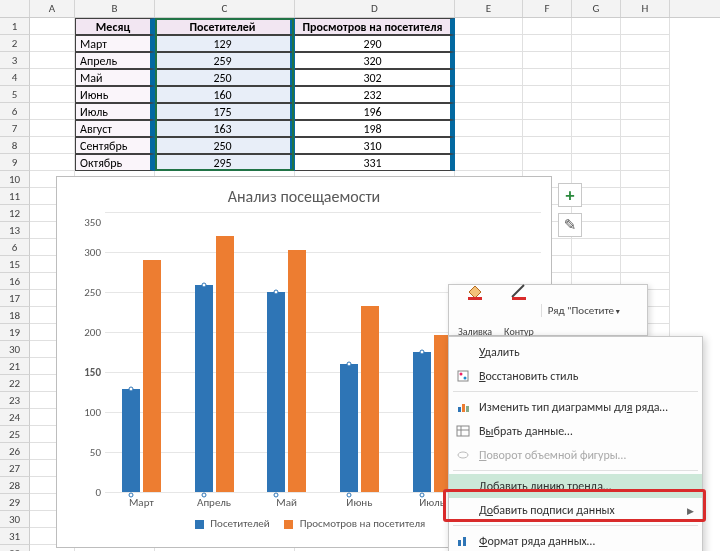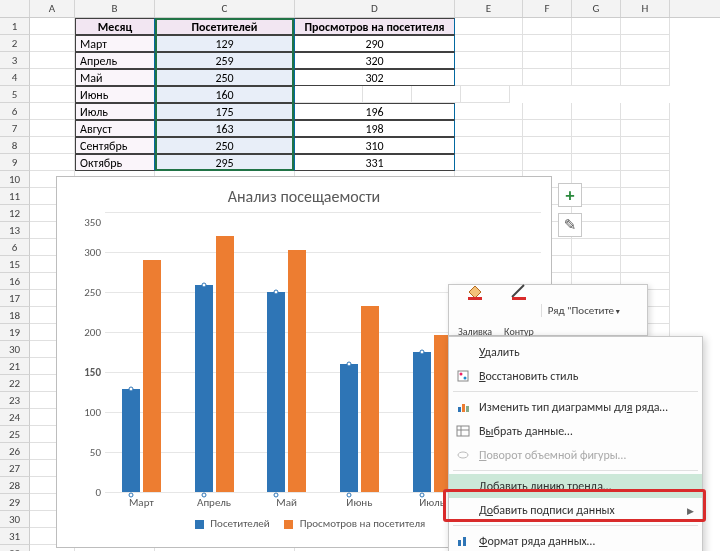--- a/index.html
+++ b/index.html
@@ -50,21 +50,21 @@
   .cell {
     border-right: 1px solid #e0e0e0;
     border-bottom: 1px solid #e0e0e0;
     display: flex;
     align-items: center;
     padding: 0 4px;
     font-size: 12px;
     overflow: hidden;
   }
   .data-cell {
-    border-right: 1px solid #0369a1;
+    border-right: 5px solid #0369a1;
     border-bottom: 1px solid #404040;
     border-top: 1px solid #404040;
   }
   .hdr-cell {
     background: #f2e6f2;
     font-weight: bold;
     justify-content: center;
   }
   .month-cell { background: #faf5fa; }
   .num-cell {
@@ -347,20 +347,21 @@
         <div class="cell w-E"></div>
         <div class="cell w-F"></div>
         <div class="cell w-G"></div>
         <div class="cell w-H"></div>
       </div>
       <div class="row">
         <div class="row-header">5</div>
         <div class="cell w-A"></div>
         <div class="cell w-B data-cell month-cell b-left">Июнь</div>
         <div class="cell w-C data-cell num-cell">160</div>
+        <div class="cell w-D data-cell plain-num">232</div>
         <div class="cell w-E"></div>
         <div class="cell w-F"></div>
         <div class="cell w-G"></div>
         <div class="cell w-H"></div>
       </div>
       <div class="row">
         <div class="row-header">6</div>
         <div class="cell w-A"></div>
         <div class="cell w-B data-cell month-cell b-left">Июль</div>
         <div class="cell w-C data-cell num-cell">175</div>

